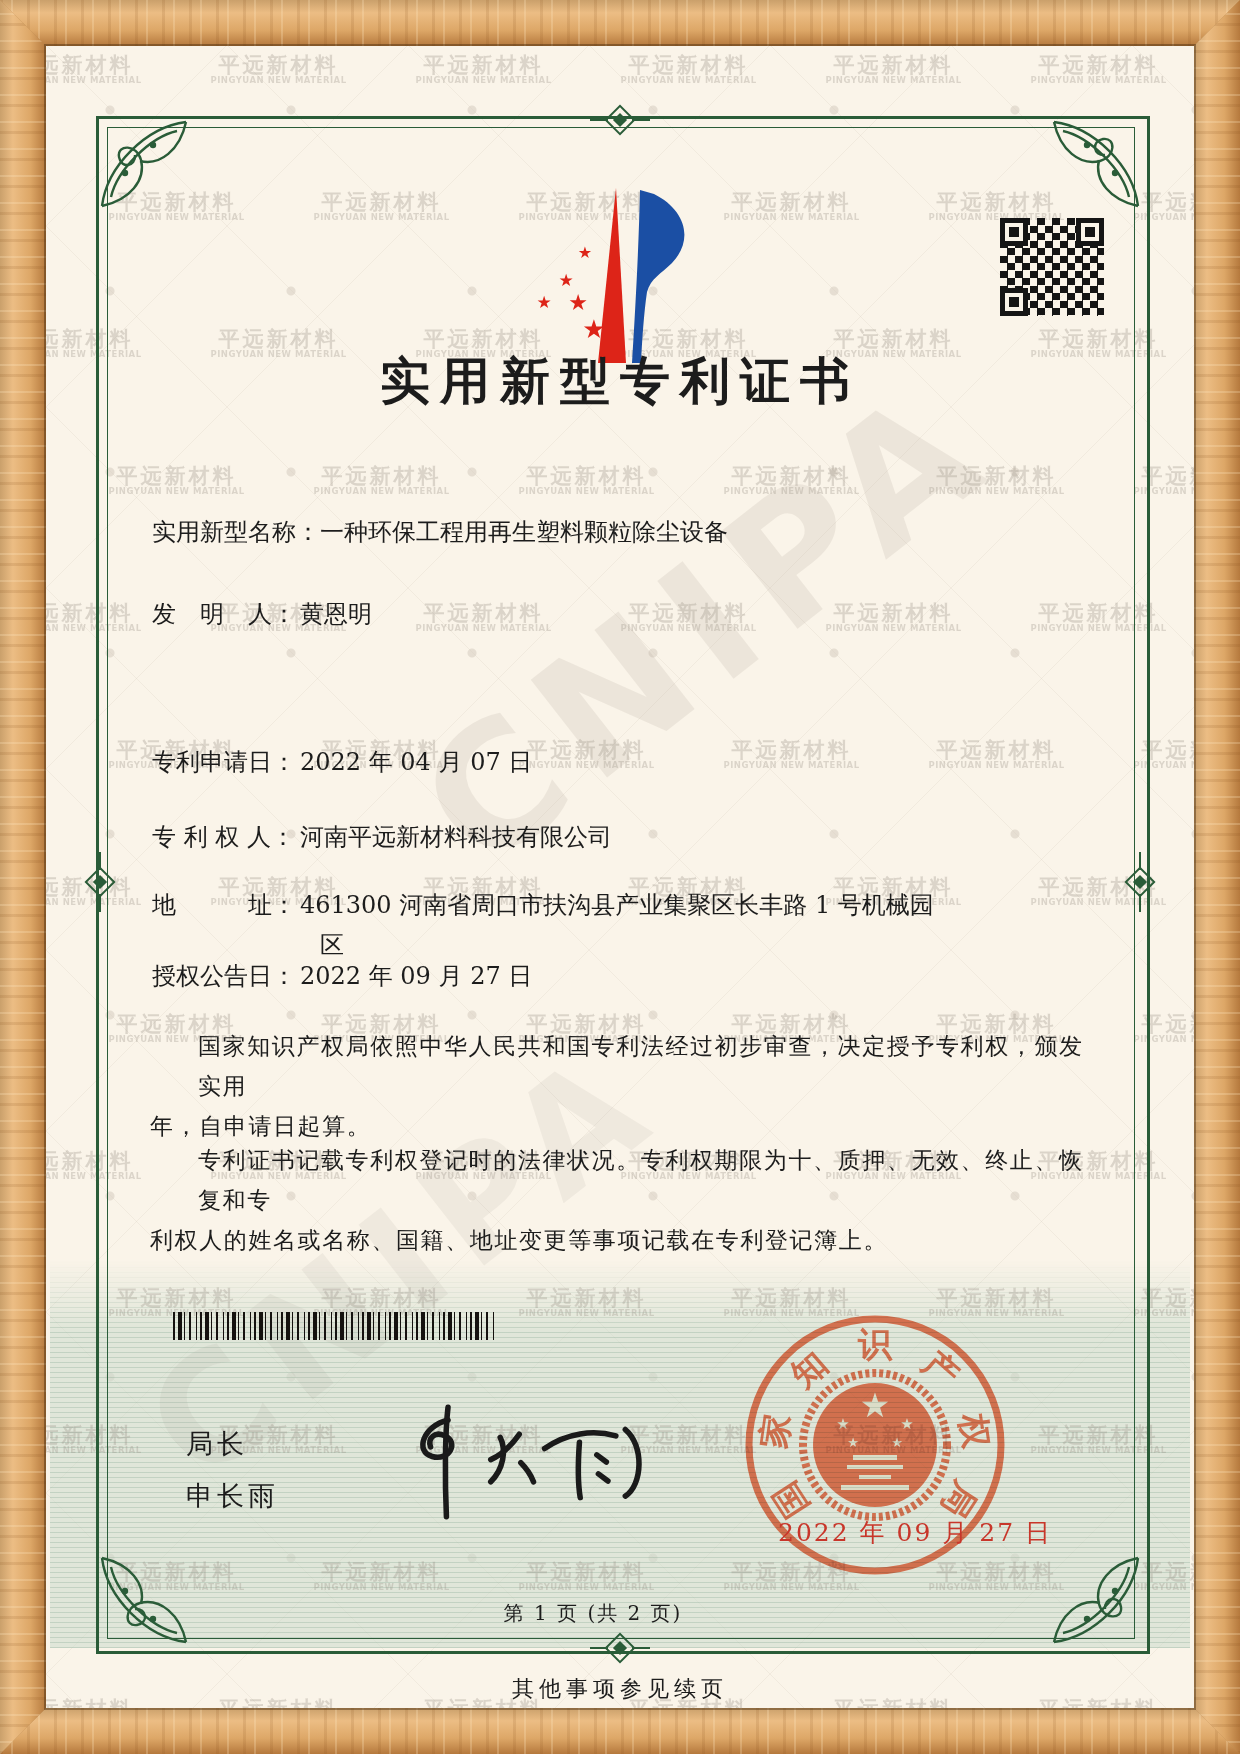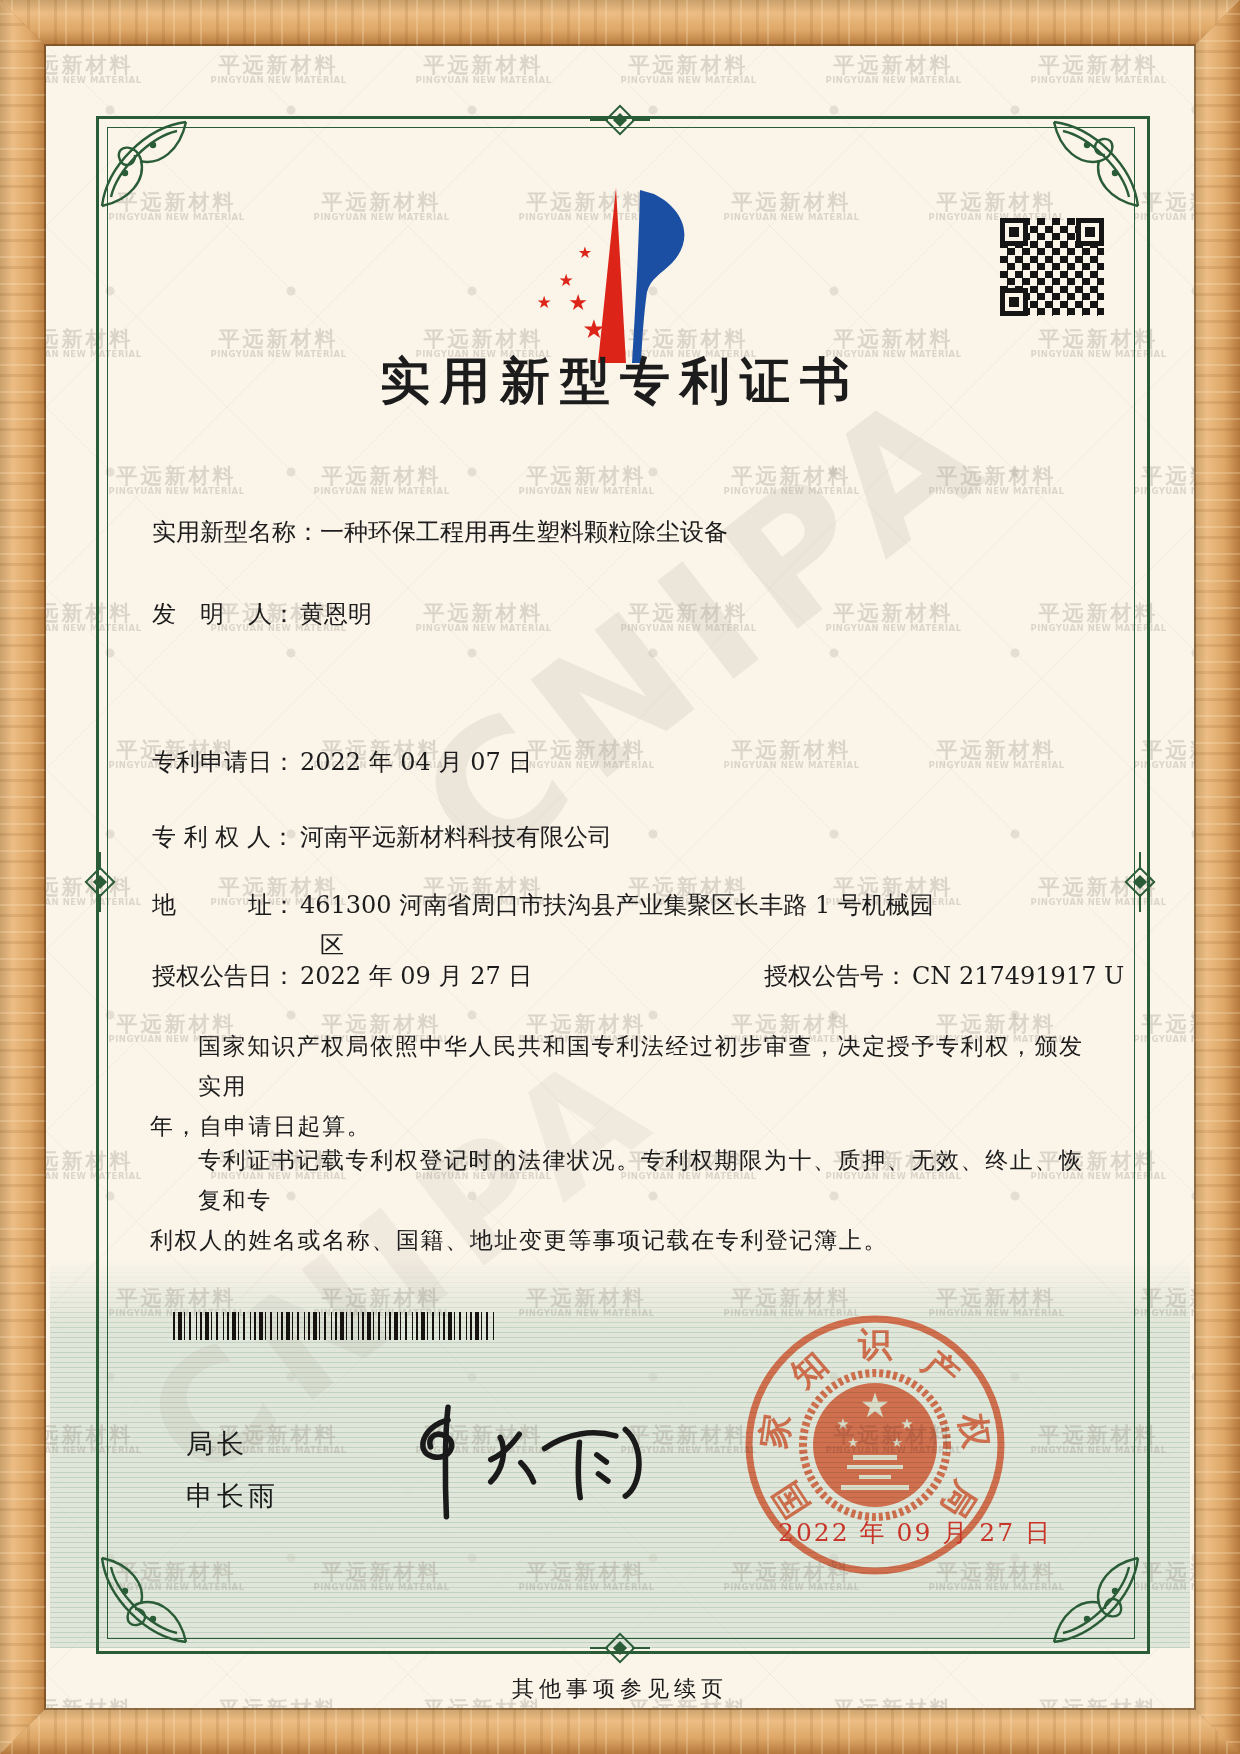--- a/index.html
+++ b/index.html
@@ -514,21 +514,20 @@
   </div>
   <div class="abs frow" style="top:821px;">
     <span class="f-label">专 利 权 人：</span><span>河南平远新材料科技有限公司</span>
   </div>
   <div class="abs frow" style="top:889px;">
     <span class="f-label">地　　　址：</span><span>461300 河南省周口市扶沟县产业集聚区长丰路 1 号机械园</span>
   </div>
   <div class="abs addr2" style="top:929px;">区</div>
   <div class="abs frow" style="top:960px;width:960px;">
     <span class="f-label">授权公告日：</span><span>2022 年 09 月 27 日</span>
-    <span class="grant2"><span class="f-label">授权公告号：</span><span>CN 217491917 U</span></span>
   </div>
 
   <div class="abs paras" style="top:1026px;">
     <div class="indent">国家知识产权局依照中华人民共和国专利法经过初步审查，决定授予专利权，颁发实用</div>
     <div>年，自申请日起算。</div>
   </div>
   <div class="abs paras" style="top:1140px;">
     <div class="indent">专利证书记载专利权登记时的法律状况。专利权期限为十、质押、无效、终止、恢复和专</div>
     <div>利权人的姓名或名称、国籍、地址变更等事项记载在专利登记簿上。</div>
   </div>
@@ -576,14 +575,15 @@
       <g fill="#faf4e9">
         <rect x="128" y="160" width="44" height="5"></rect>
         <rect x="122" y="170" width="56" height="4"></rect>
         <rect x="134" y="180" width="32" height="4"></rect>
         <rect x="116" y="190" width="68" height="5"></rect>
       </g>
     </g>
   </svg>
   <div class="abs seal-date">2022 年 09 月 27 日</div>
 
+  <div class="abs pageinfo">第 1 页 (共 2 页)</div>
   <div class="abs footnote">其他事项参见续页</div>
 </div>
 
 </body></html>

